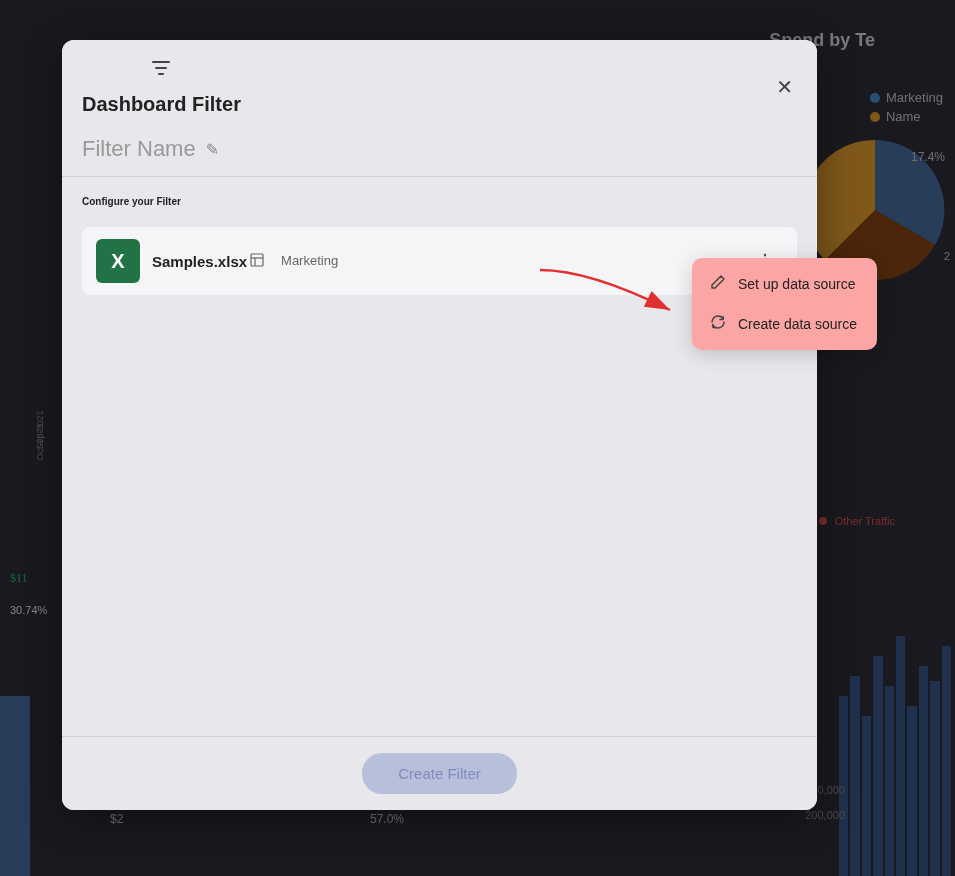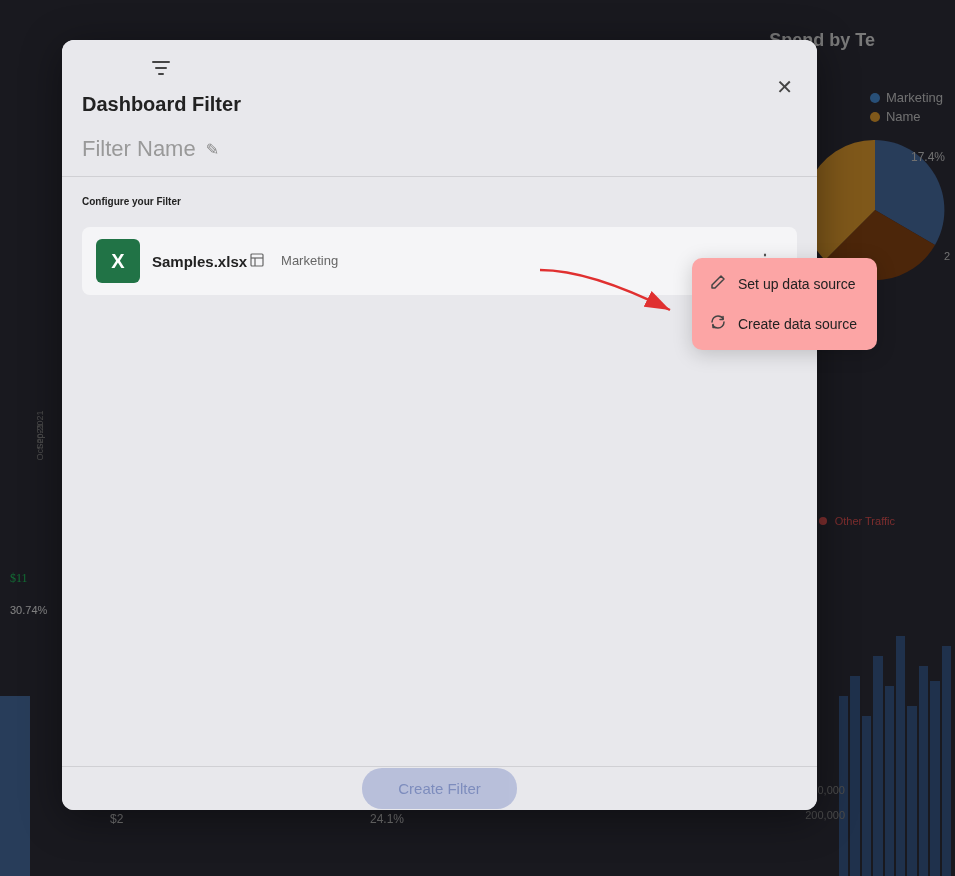--- a/index.html
+++ b/index.html
@@ -376,21 +376,21 @@
     .modal-content {
       flex: 1;
       background: #e8e8ec;
       border-radius: 0;
       padding: 0;
       overflow: hidden;
     }
 
     
     .modal-footer {
-      padding: 1px 20px;
+      padding: 16px 20px;
       background: #e8e8ec;
       border-radius: 0 0 12px 12px;
       display: flex;
       justify-content: center;
       border-top: 1px solid #d0d0d4;
       margin-top: 40px;
     }
     .create-filter-btn {
       background: #b0b8d8;
       color: #6b7db5;
@@ -451,21 +451,21 @@
     <div class="bg-bar-r" style="height:220px;"></div>
     <div class="bg-bar-r" style="height:190px;"></div>
     <div class="bg-bar-r" style="height:240px;"></div>
     <div class="bg-bar-r" style="height:170px;"></div>
     <div class="bg-bar-r" style="height:210px;"></div>
     <div class="bg-bar-r" style="height:195px;"></div>
     <div class="bg-bar-r" style="height:230px;"></div>
   </div>
 
   <div class="bg-bottom-label">$2</div>
-  <div class="bg-bottom-label2">24.1%</div>
+  <div class="bg-bottom-label2">57.0%</div>
   <div class="bg-bottom-label3">200,000</div>
   <div class="bg-bottom-label4">50,000</div>
 
   <div class="bg-date-labels">
     <div class="bg-date-label">Sep-2021</div>
     <div class="bg-date-label">Oct-2021</div>
   </div>
 </div>
 
 <div class="modal-backdrop"></div>

